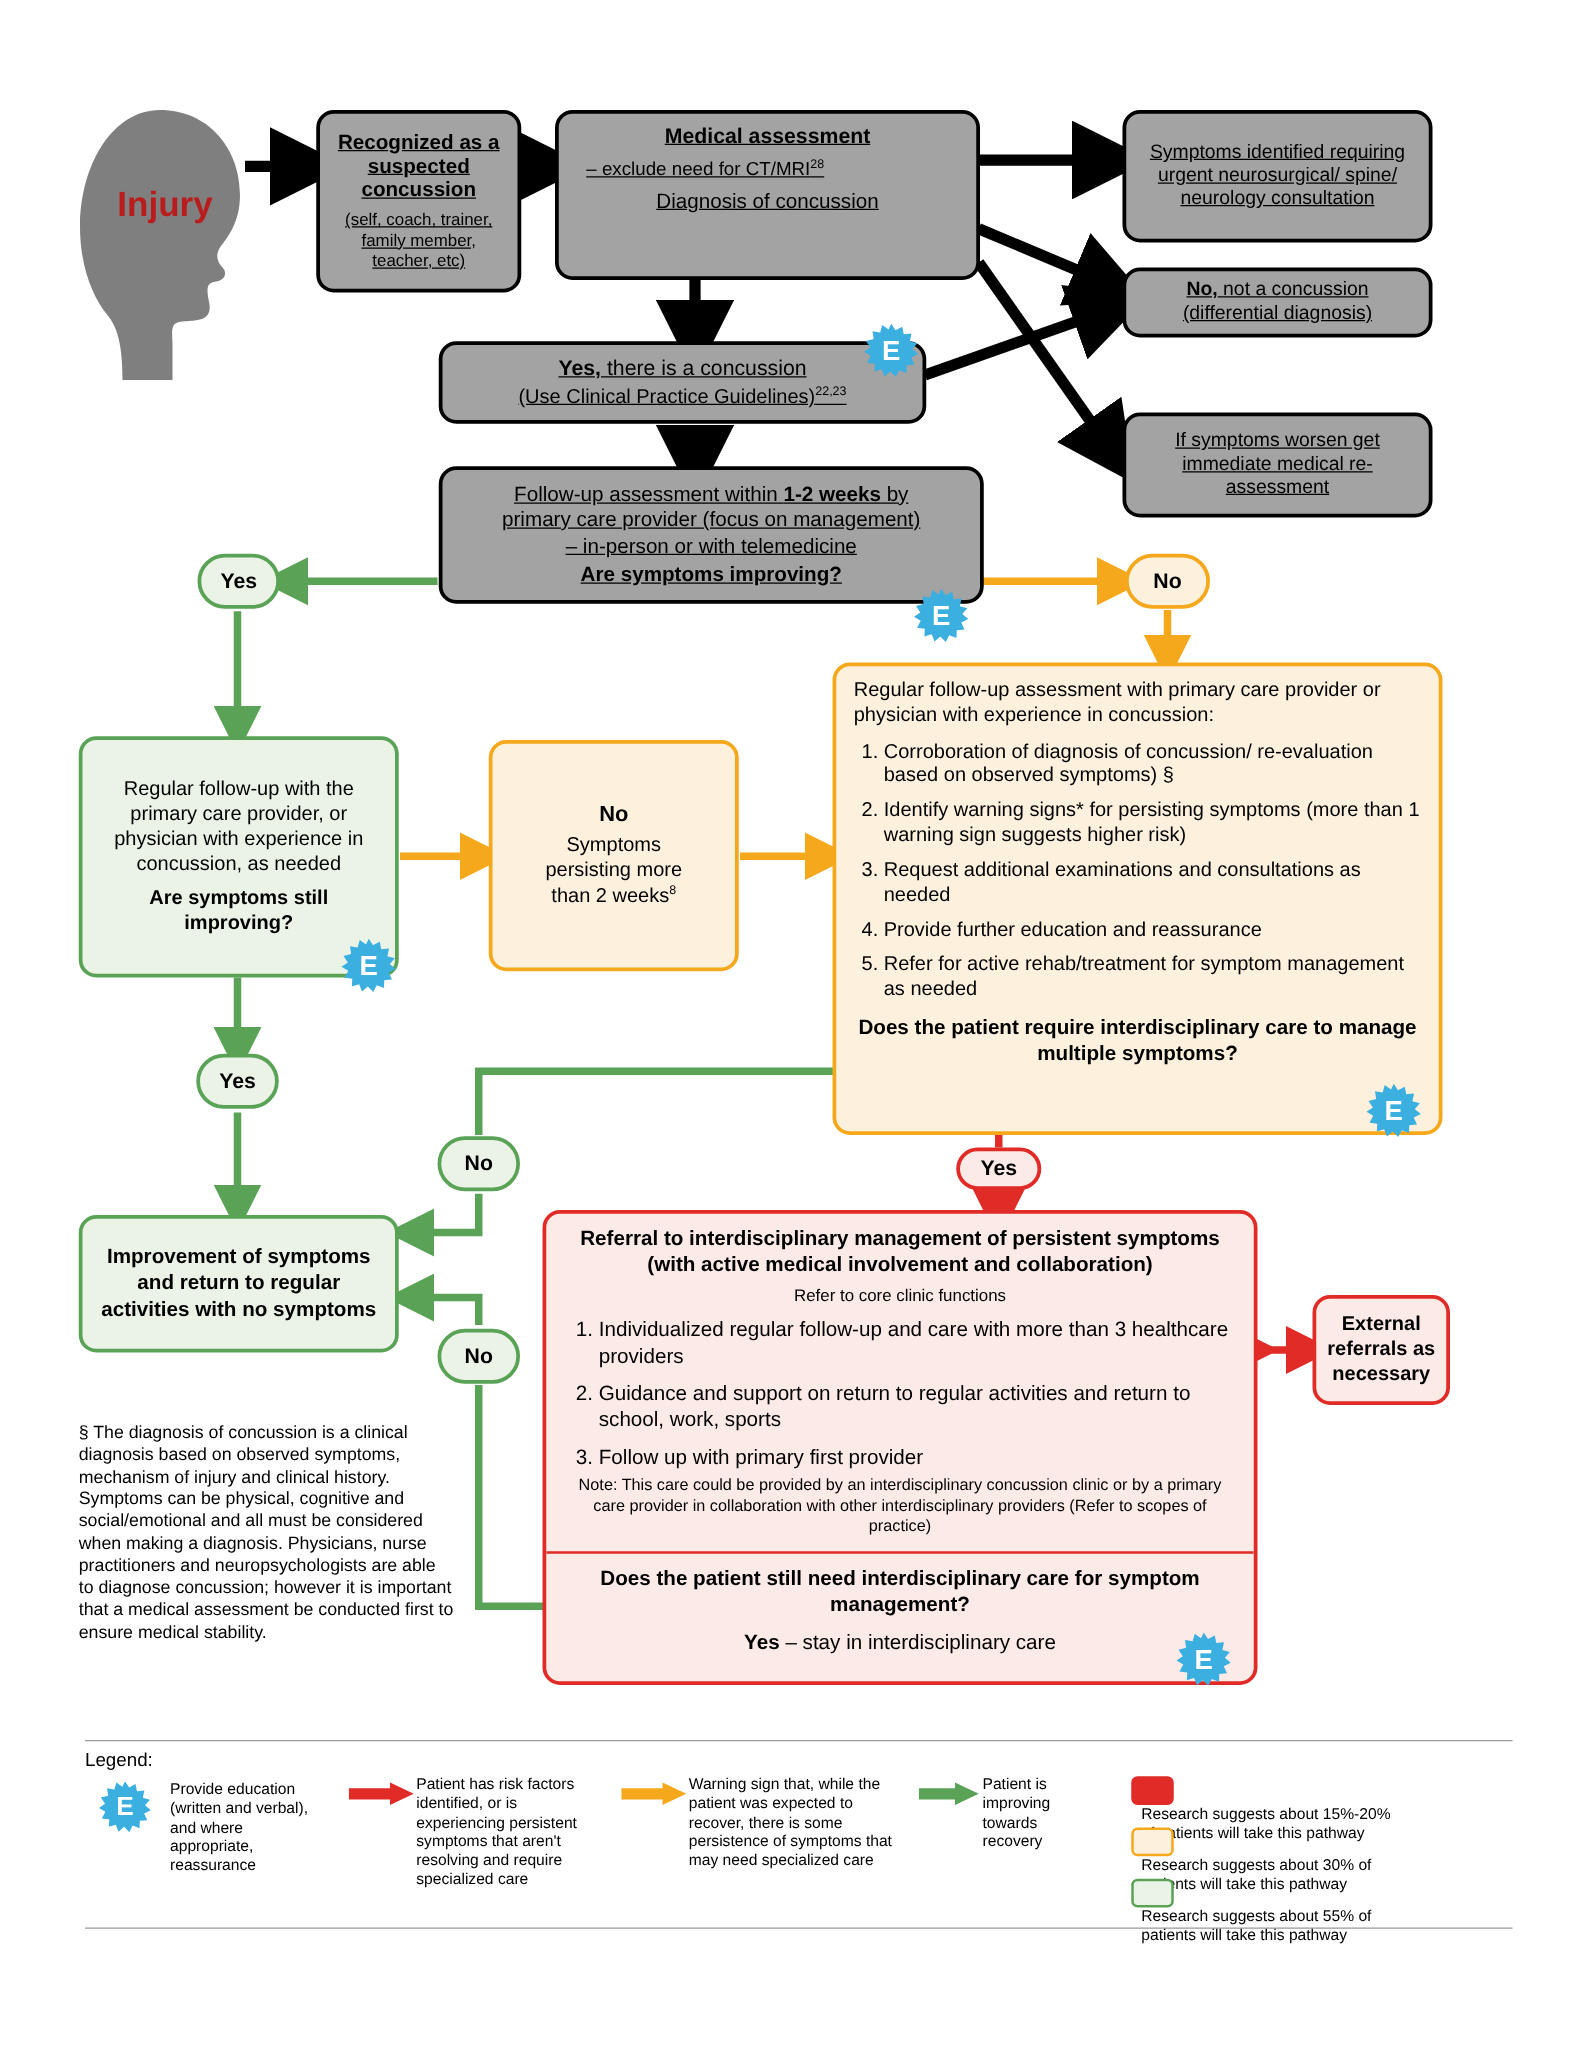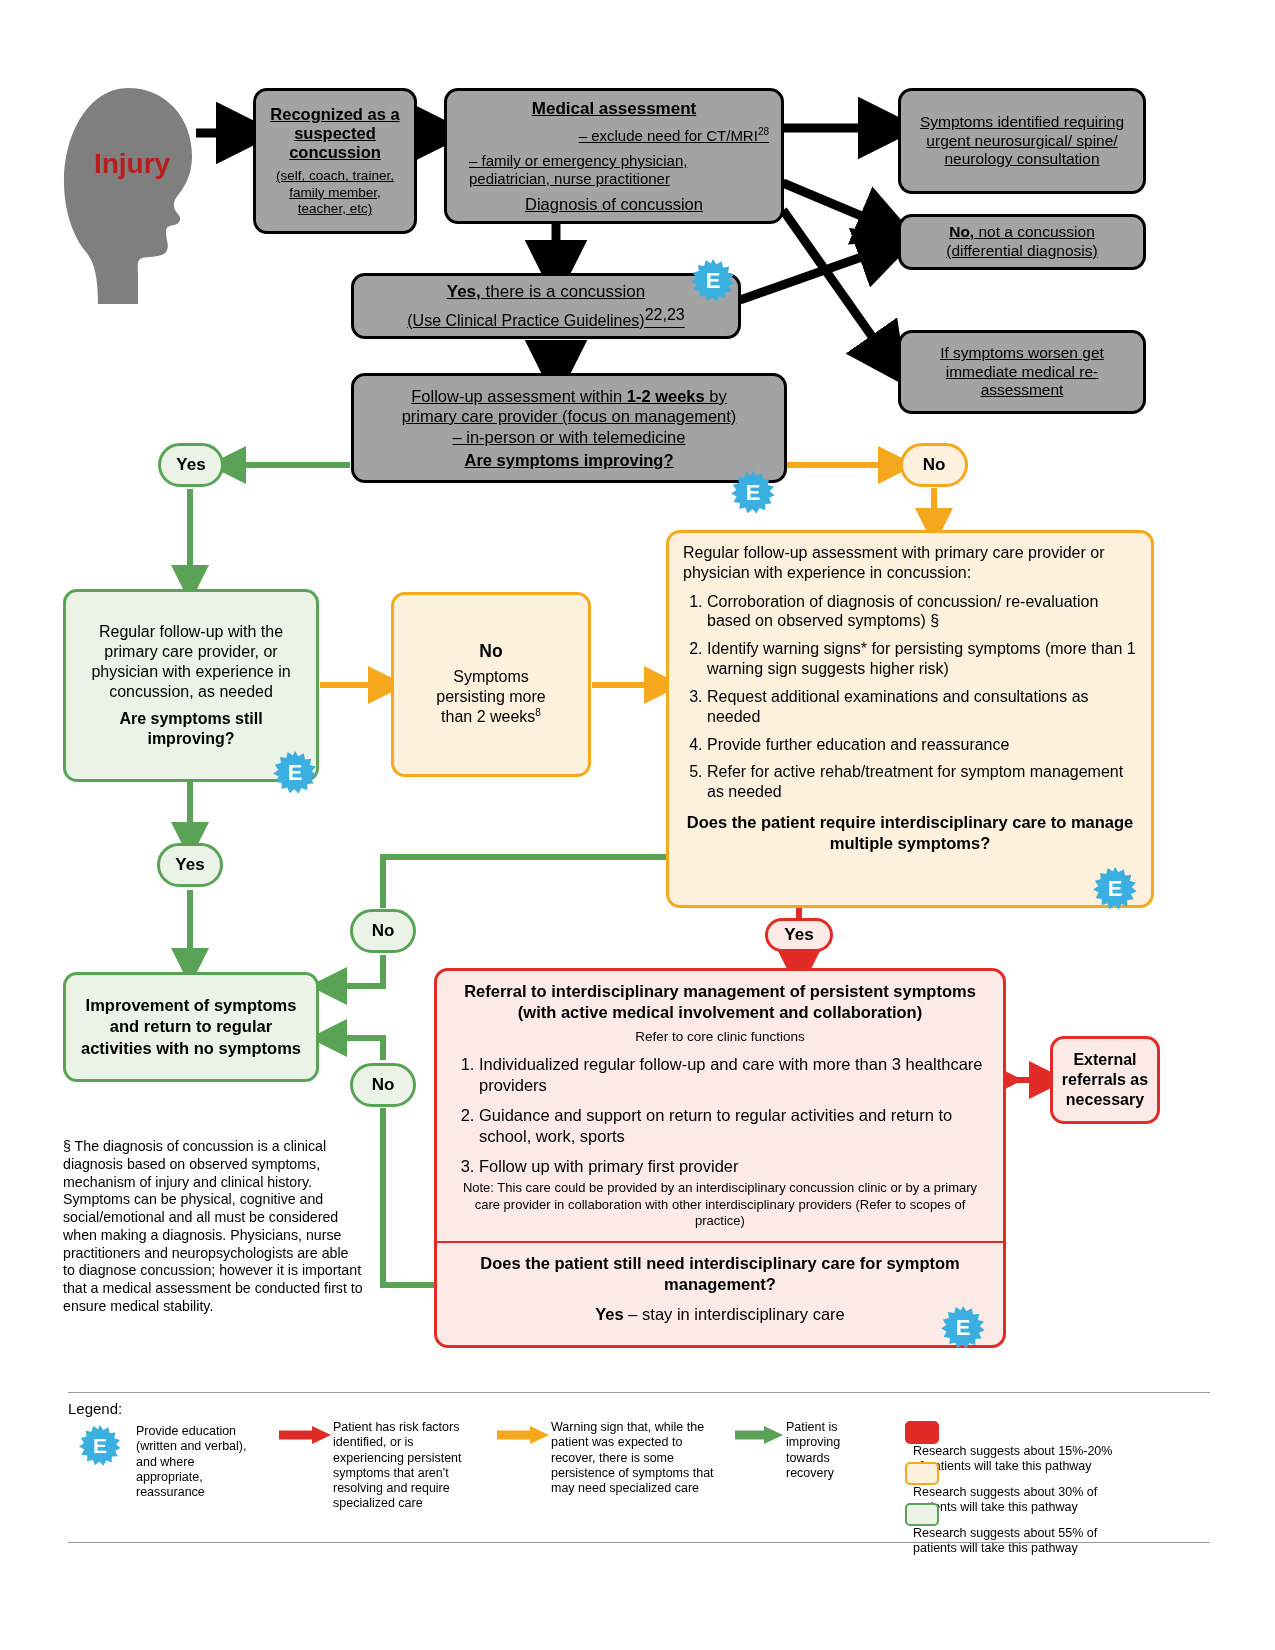--- a/index.html
+++ b/index.html
@@ -111,24 +111,23 @@
   </div>
 
   <div class="node bk" style="left:253px;top:88px;width:164px;height:146px;padding:6px 8px">
     <div class="t-title" style="font-size:16.5px;line-height:1.16">Recognized as a suspected concussion</div>
     <div style="font-size:13.5px;line-height:1.2;margin-top:6px">(self, coach, trainer, family member, teacher, etc)</div>
   </div>
 
   <div class="node bk" style="left:444px;top:88px;width:340px;height:136px;padding:8px 12px;
        justify-content:flex-start;align-items:stretch">
     <div class="t-title" style="font-size:17px;text-align:center">Medical assessment</div>
-    <div style="font-size:15px;line-height:1.2;margin-top:7px;text-align:right;padding-left:10px">
+    <div style="font-size:15px;line-height:1.2;margin-top:7px;text-align:left;padding-left:10px">
       <span>–  exclude need for CT/MRI</span><sup style="font-size:10px">28</sup>
     </div>
-    <div style="font-size:15px;line-height:1.2;margin-top:7px;text-align:left;padding-left:10px;text-indent:0">–  family or emergency physician, pediatrician, nurse practitioner</div>
     <div style="font-size:16.5px;margin-top:7px;text-align:center">Diagnosis of concussion</div>
   </div>
 
   <div class="node bk" style="left:898px;top:88px;width:248px;height:106px;padding:4px 8px">
     <div style="font-size:15.5px;line-height:1.2">Symptoms identified requiring urgent neurosurgical/ spine/ neurology consultation</div>
   </div>
 
   <div class="node bk" style="left:898px;top:214px;width:248px;height:56px;padding:4px 8px">
     <div style="font-size:15.5px;line-height:1.22">
       <b>No,</b><span> not a concussion</span>
@@ -138,21 +137,21 @@
 
   <div class="node bk" style="left:898px;top:330px;width:248px;height:84px;padding:4px 8px">
     <div style="font-size:15.5px;line-height:1.2">If symptoms worsen get immediate medical re-assessment</div>
   </div>
 
   <div class="node bk" style="left:351px;top:273px;width:390px;height:66px;padding:2px 10px">
     <div style="font-size:17px;line-height:1.2">
       <b>Yes,</b><span> there is a concussion</span>
     </div>
     <div style="font-size:16px;line-height:1.2;margin-top:3px">
-      <span>(Use Clinical Practice Guidelines)</span><sup style="font-size:16px">22,23</sup>
+      <span>(Use Clinical Practice Guidelines)</span><sup style="font-size:10px">22,23</sup>
     </div>
   </div>
 
   <div class="estar" style="left:690px;top:258px">
     <svg viewBox="0 0 46 46" style="position:absolute;inset:0">
       <path d="M23,1 L26.4,6.2 L31.8,3.3 L33,9.4 L39.2,8.8 L37.9,14.9 L43.9,16.6 L39.8,21.2
                L44.6,25.2 L39,28 L41.6,33.6 L35.4,34.1 L35.2,40.3 L29.4,38.1 L26.6,43.6
                L22.3,39.2 L17.6,43.2 L15.3,37.4 L9.5,39.1 L9.8,32.9 L3.6,32.1 L6.6,26.6
                L1.2,23.4 L6.3,19.9 L2.8,14.7 L8.9,13.1 L8,7 L14.1,8 L15.8,2 L20.8,5.6 Z" fill="#3bafe0"></path>
     </svg>

